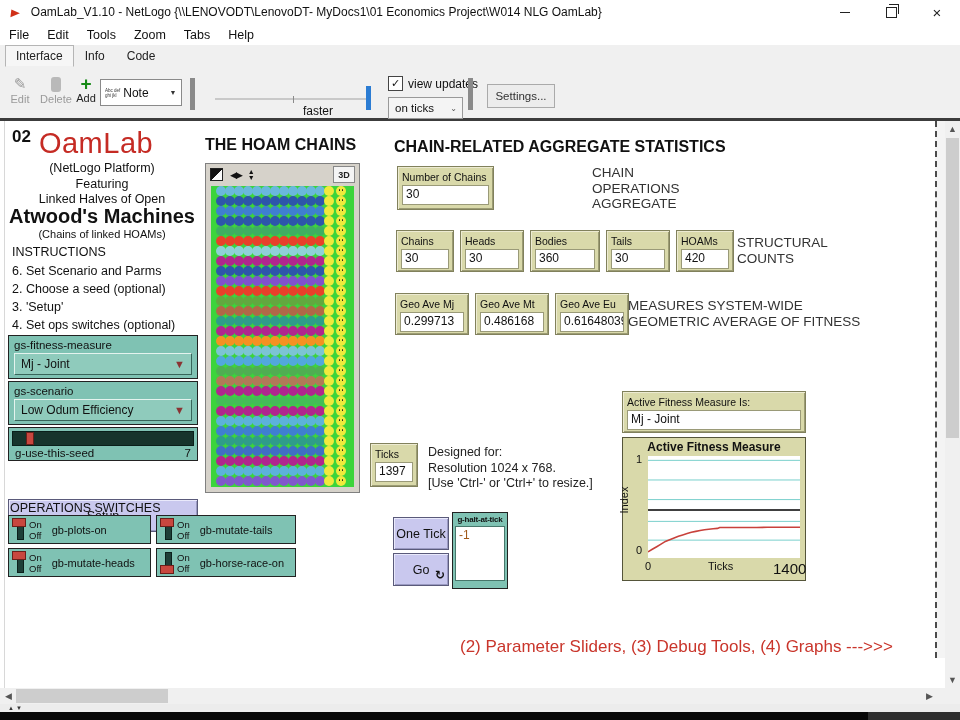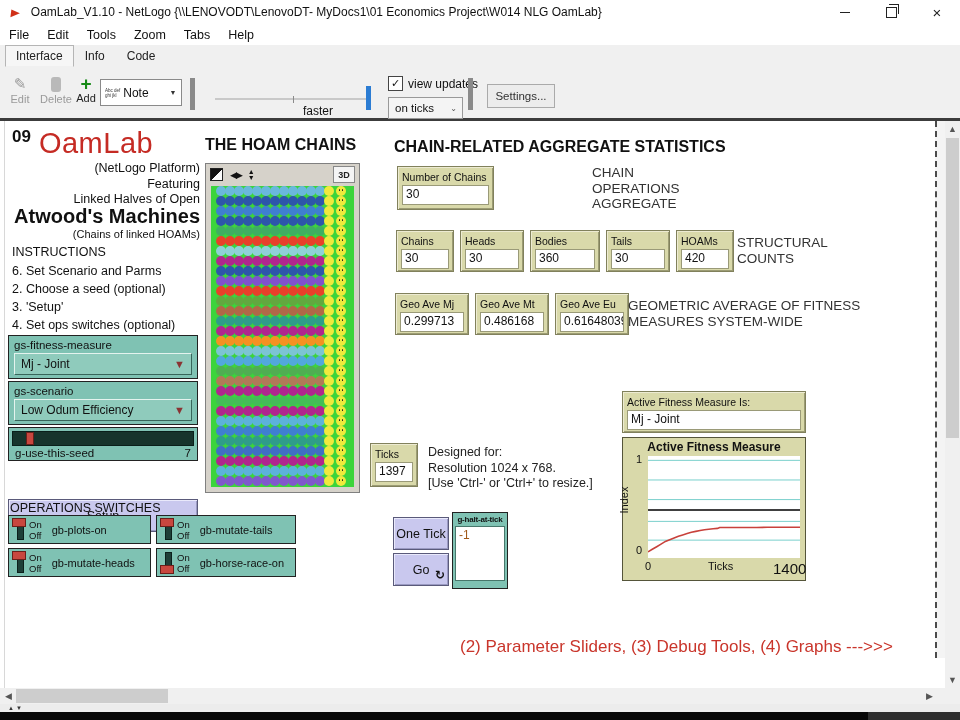--- a/index.html
+++ b/index.html
@@ -51,21 +51,21 @@
 
   
   .canvas{left:0;top:121px;width:945px;height:567px;background:#fff;overflow:hidden;}
   .canvas-edge{left:4px;top:0;width:1px;height:567px;background:#d8d8d8;}
   .right-gutter{left:935px;top:0;width:10px;height:567px;background:#f4f4f4;border-left:2px dashed #4a4a4a;box-sizing:border-box;height:537px;}
 
   
   .title-row{left:12px;top:6px;width:190px;white-space:nowrap;}
   .num01{font-size:17px;font-weight:600;vertical-align:top;}
   .oamlab{font-size:29px;color:#c52b24;margin-left:8px;letter-spacing:.5px;}
-  .subline{left:4px;width:196px;text-align:right;font-size:12.5px;}
+  .subline{left:4px;width:196px;text-align:center;font-size:12.5px;}
   .sub-big{font-size:20px;font-weight:bold;}
   .sub-small{font-size:11px;}
   .instr-title{left:12px;top:124px;font-size:12.5px;}
   .instr-list{left:12px;top:141px;font-size:12.5px;line-height:18px;}
 
   
   .chooser{background:#7fc2b3;border:1px solid #222;padding:3px 5px;box-sizing:border-box;}
   .ch-label{font-size:11.5px;margin-bottom:2px;}
   .ch-box{background:#8fcbbc;border-top:1px solid #e4f3ee;border-left:1px solid #e4f3ee;border-right:1px solid #37655a;border-bottom:1px solid #37655a;height:20px;display:flex;align-items:center;justify-content:space-between;padding:0 6px;font-size:12px;}
   .ch-arrow{color:#8a3333;font-size:11px;}
@@ -225,21 +225,21 @@
     </div>
     <div class="abs tb-sep" style="left:468px;top:11px;"></div>
     <div class="abs settings-btn">Settings...</div>
   </div>
 
   <div class="abs canvas">
     <div class="abs canvas-edge"></div>
     <div class="abs right-gutter"></div>
 
     <div class="abs title-row">
-      <span class="num01">09</span><span class="oamlab">OamLab</span>
+      <span class="num01">02</span><span class="oamlab">OamLab</span>
     </div>
     <div class="abs subline" style="top:40px;">(NetLogo Platform)</div>
     <div class="abs subline" style="top:56px;">Featuring</div>
     <div class="abs subline" style="top:71px;">Linked Halves of Open</div>
     <div class="abs subline sub-big" style="top:84px;">Atwood's Machines</div>
     <div class="abs subline sub-small" style="top:107px;">(Chains of linked HOAMs)</div>
     <div class="abs instr-title">INSTRUCTIONS</div>
     <div class="abs instr-list">
         <div>6. Set Scenario and Parms</div>
         <div>2. Choose a seed (optional)</div>
@@ -862,22 +862,22 @@
         <div class="monitor">
           <div class="mlabel">Geo Ave Mt</div>
           <div class="mvalue">0.486168</div>
         </div>
         <div class="monitor">
           <div class="mlabel">Geo Ave Eu</div>
           <div class="mvalue">0.61648039680</div>
         </div>
       </div>
     <div class="abs side-note note-3">
+        <div>MEASURES SYSTEM-WIDE</div>
         <div>GEOMETRIC AVERAGE OF FITNESS</div>
-        <div>MEASURES SYSTEM-WIDE</div>
       </div>
 
     <div class="abs monitor ticks-monitor h44">
       <div class="mlabel">Ticks</div>
       <div class="mvalue">1397</div>
     </div>
     <div class="abs designed-note">
         <div>Designed for:</div>
         <div>Resolution 1024 x 768.</div>
         <div>[Use 'Ctrl-' or 'Ctrl+' to resize.]</div>

